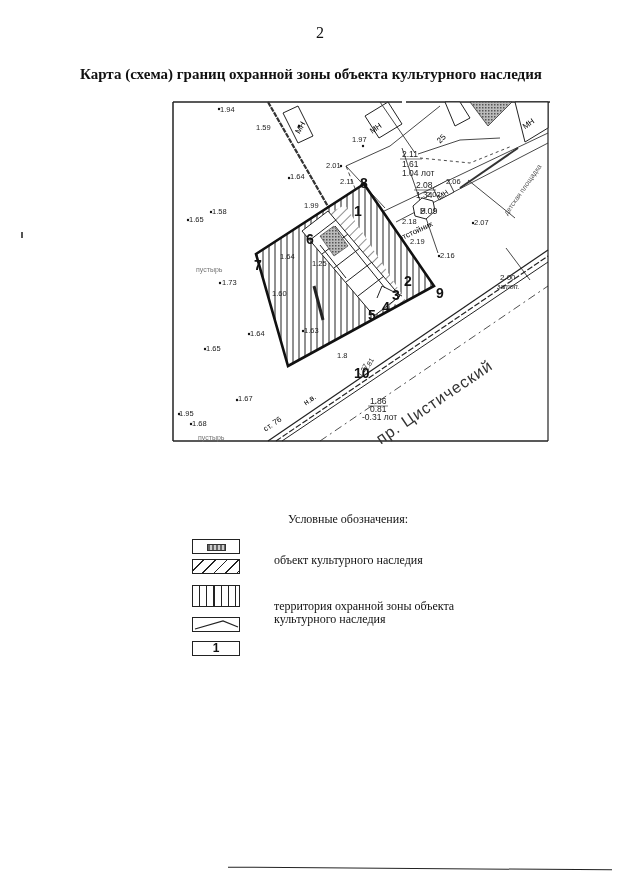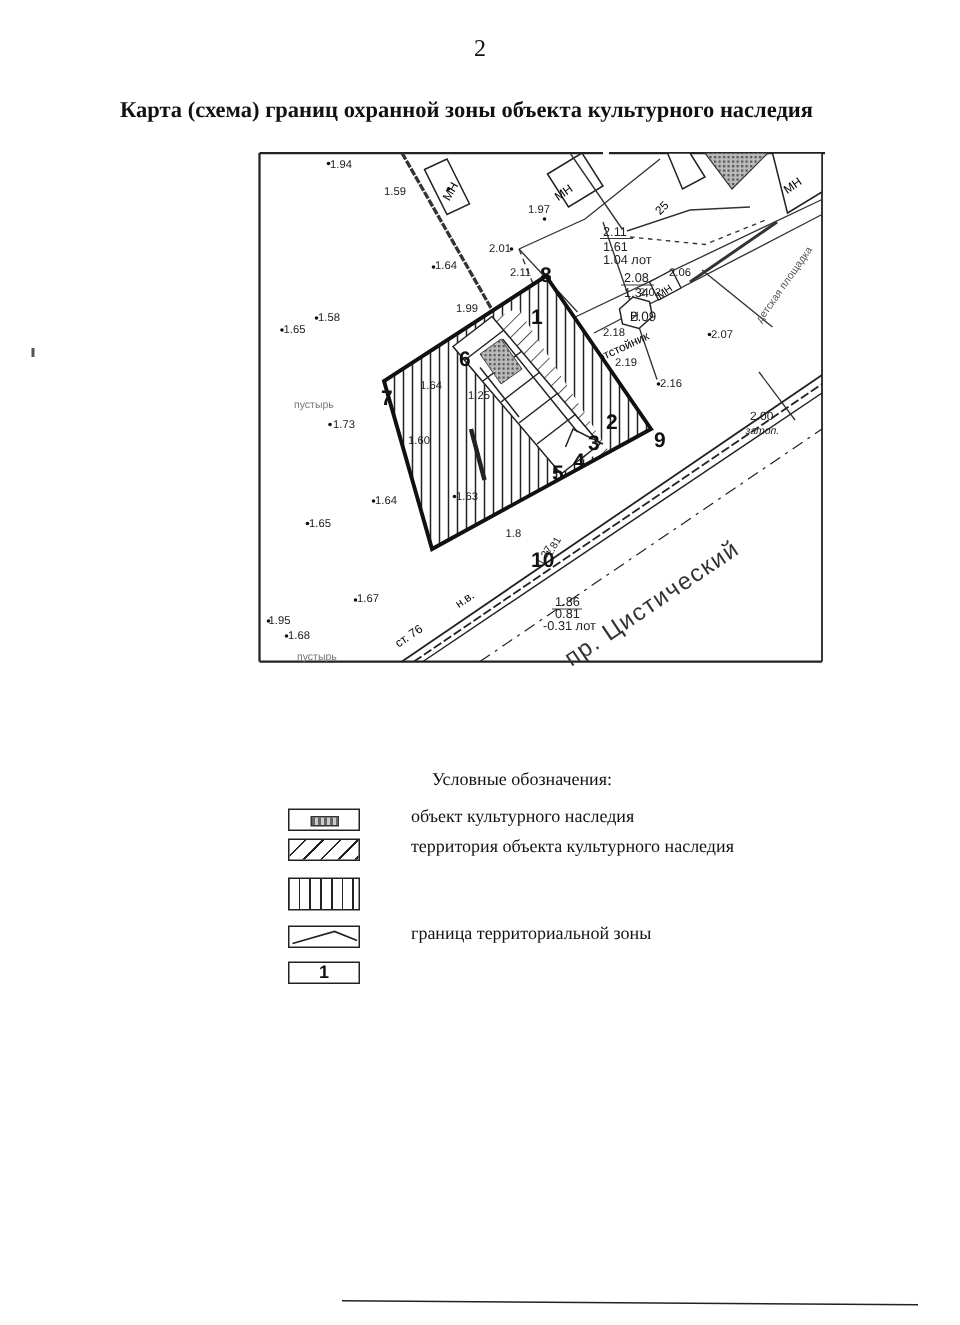--- a/index.html
+++ b/index.html
@@ -9,21 +9,21 @@
                  font-size:16px; }
   .title { position:absolute; left:0; width:552px; top:66px; text-align:center;
            font-size:15px; font-weight:bold; padding-left:70px; box-sizing:border-box; }
   .stray-mark { position:absolute; left:21px; top:232px; width:2px; height:6px; background:#555; }
   .map { position:absolute; left:170px; top:98px; width:382px; height:346px; }
   .legend { position:absolute; left:192px; top:512px; width:380px; }
   .legend-heading { position:absolute; left:96px; top:0; font-size:12px; }
   .legend-row { position:absolute; left:0; display:flex; align-items:flex-start; }
   .legend-swatch { width:48px; height:15px; border:1.4px solid #222; box-sizing:border-box;
                    position:relative; background:#fff; flex:0 0 auto; margin-top:1px; }
-  .legend-label { margin-left:34px; font-size:12px; line-height:13px; width:300px; }
+  .legend-label { margin-left:34px; font-size:12px; line-height:13px; width:300px;margin-top:16px; }
   .sw-object::after { content:""; position:absolute; left:14px; top:4px; width:17px; height:5px;
                       border:1px solid #333; background:repeating-linear-gradient(90deg,#666 0 2px,#ccc 2px 4px); }
   .sw-territory { background:repeating-linear-gradient(135deg,#fff 0 7px,#222 7px 8.2px); }
   .sw-zone { background:repeating-linear-gradient(90deg,#fff 0 6px,#222 6px 7.2px); }
   .sw-number { font-family:"Liberation Sans", sans-serif; font-weight:bold; font-size:12px;
                text-align:center; line-height:13px; }
   .footer-rule { position:absolute; left:228px; top:868px; width:384px; height:0;
                  border-top:1.5px solid #222; transform:rotate(0.4deg); }
 </style>
 </head>
@@ -209,34 +209,33 @@
 <div class="legend">
   <div class="legend-heading">Условные обозначения:</div>
 
   <div class="legend-row" style="top:26px">
     <div class="legend-swatch sw-object"></div>
     <div class="legend-label">объект культурного наследия</div>
   </div>
 
   <div class="legend-row" style="top:46px">
     <div class="legend-swatch sw-territory"></div>
-    <div class="legend-label">территория объекта культурного наследия</div>
   </div>
 
   <div class="legend-row" style="top:72px">
     <div class="legend-swatch sw-zone" style="height:22px"></div>
+    <div class="legend-label" style="width:220px">территория охранной зоны объекта культурного наследия</div>
   </div>
 
   <div class="legend-row" style="top:104px">
     <div class="legend-swatch">
       <svg width="46" height="13" style="position:absolute;left:0;top:0">
         <polyline points="2,11 30,3 45,9" fill="none" stroke="#222" stroke-width="1.2"></polyline>
       </svg>
     </div>
-    <div class="legend-label">граница территориальной зоны</div>
   </div>
 
   <div class="legend-row" style="top:128px">
     <div class="legend-swatch sw-number">1</div>
   </div>
 </div>
 
 <div class="footer-rule"></div>
 
 </body></html>

